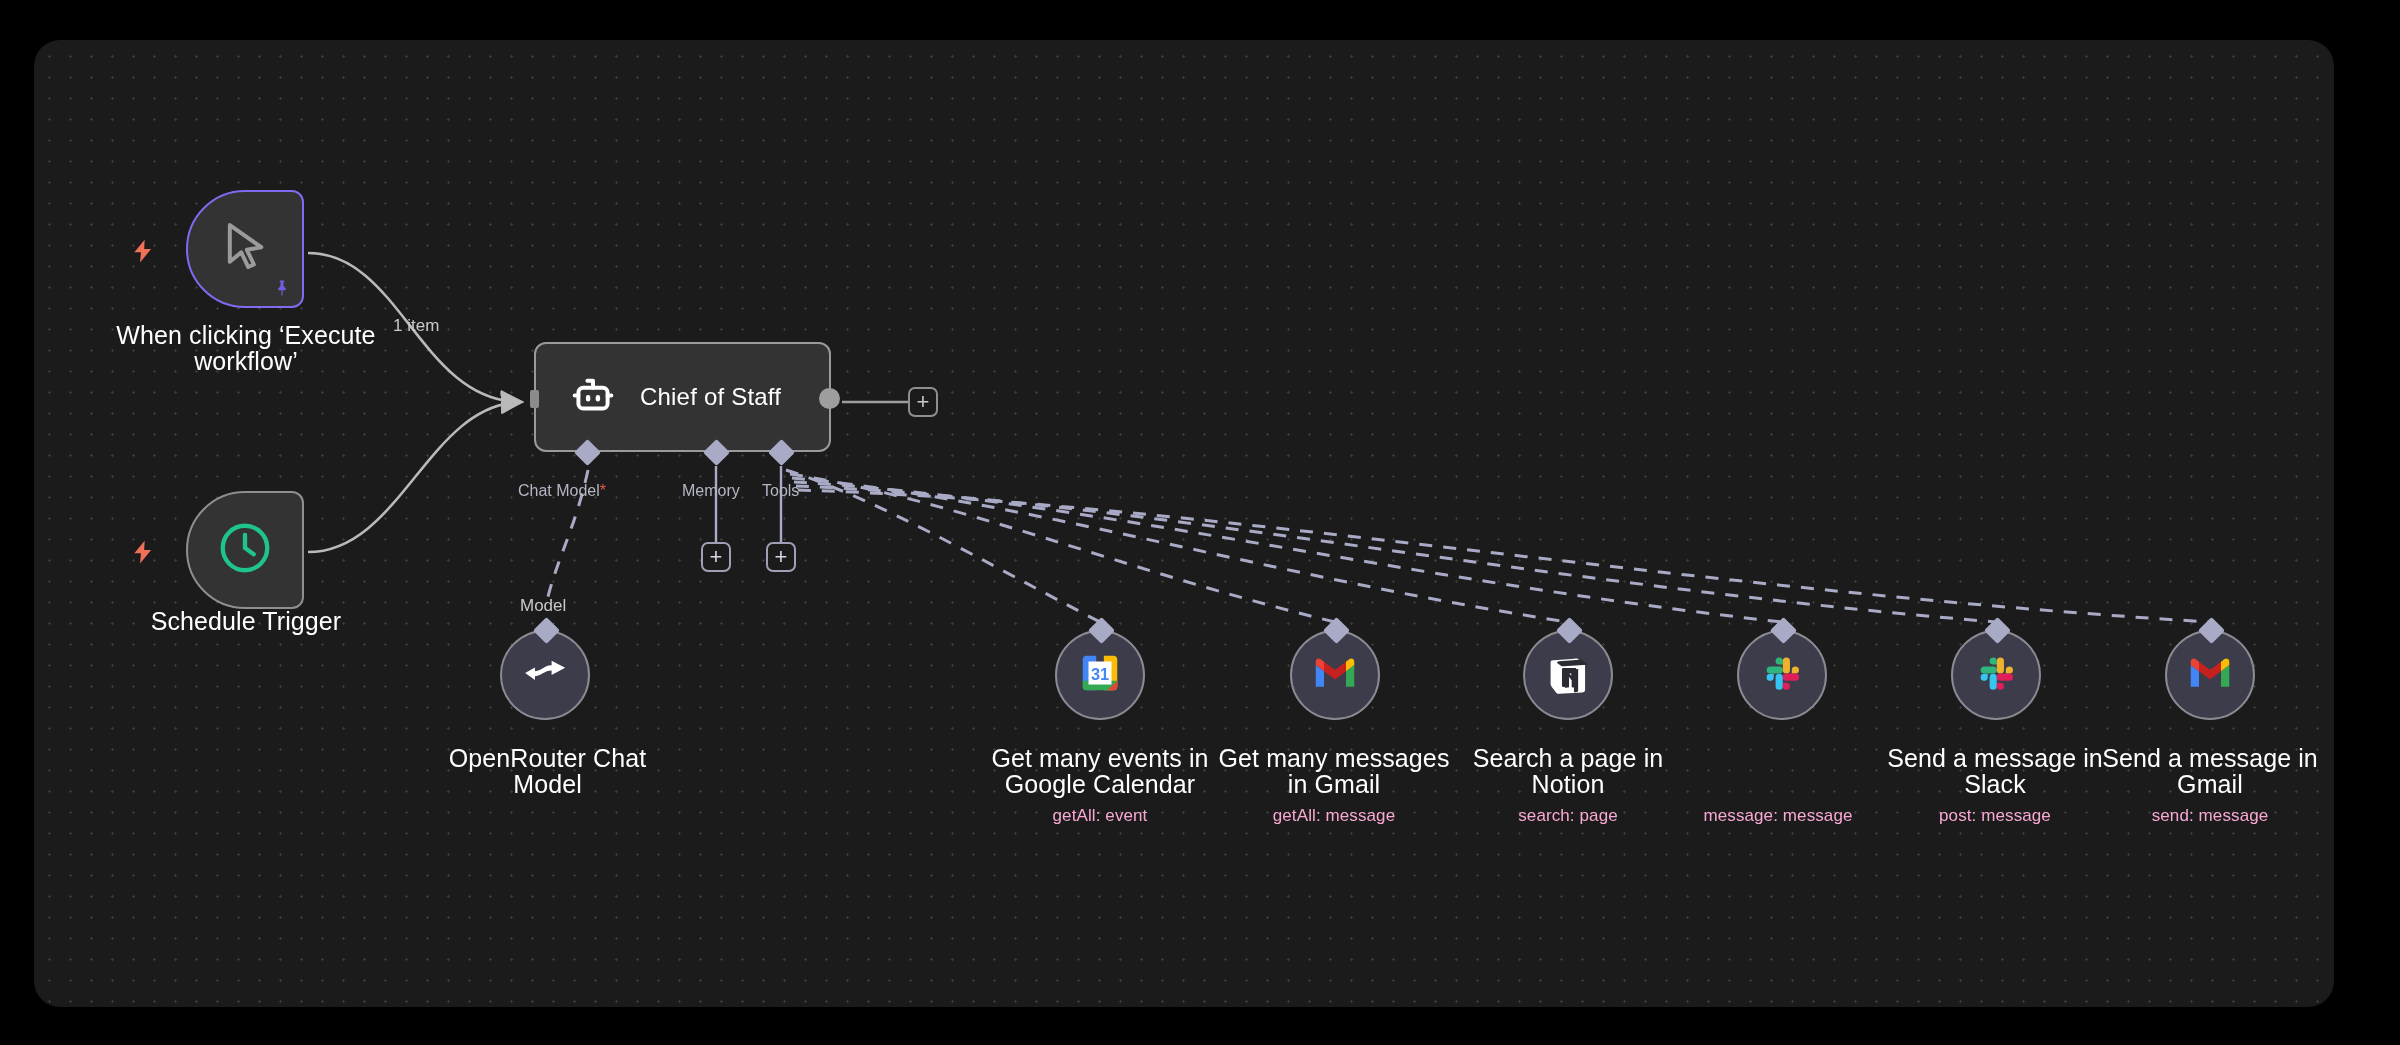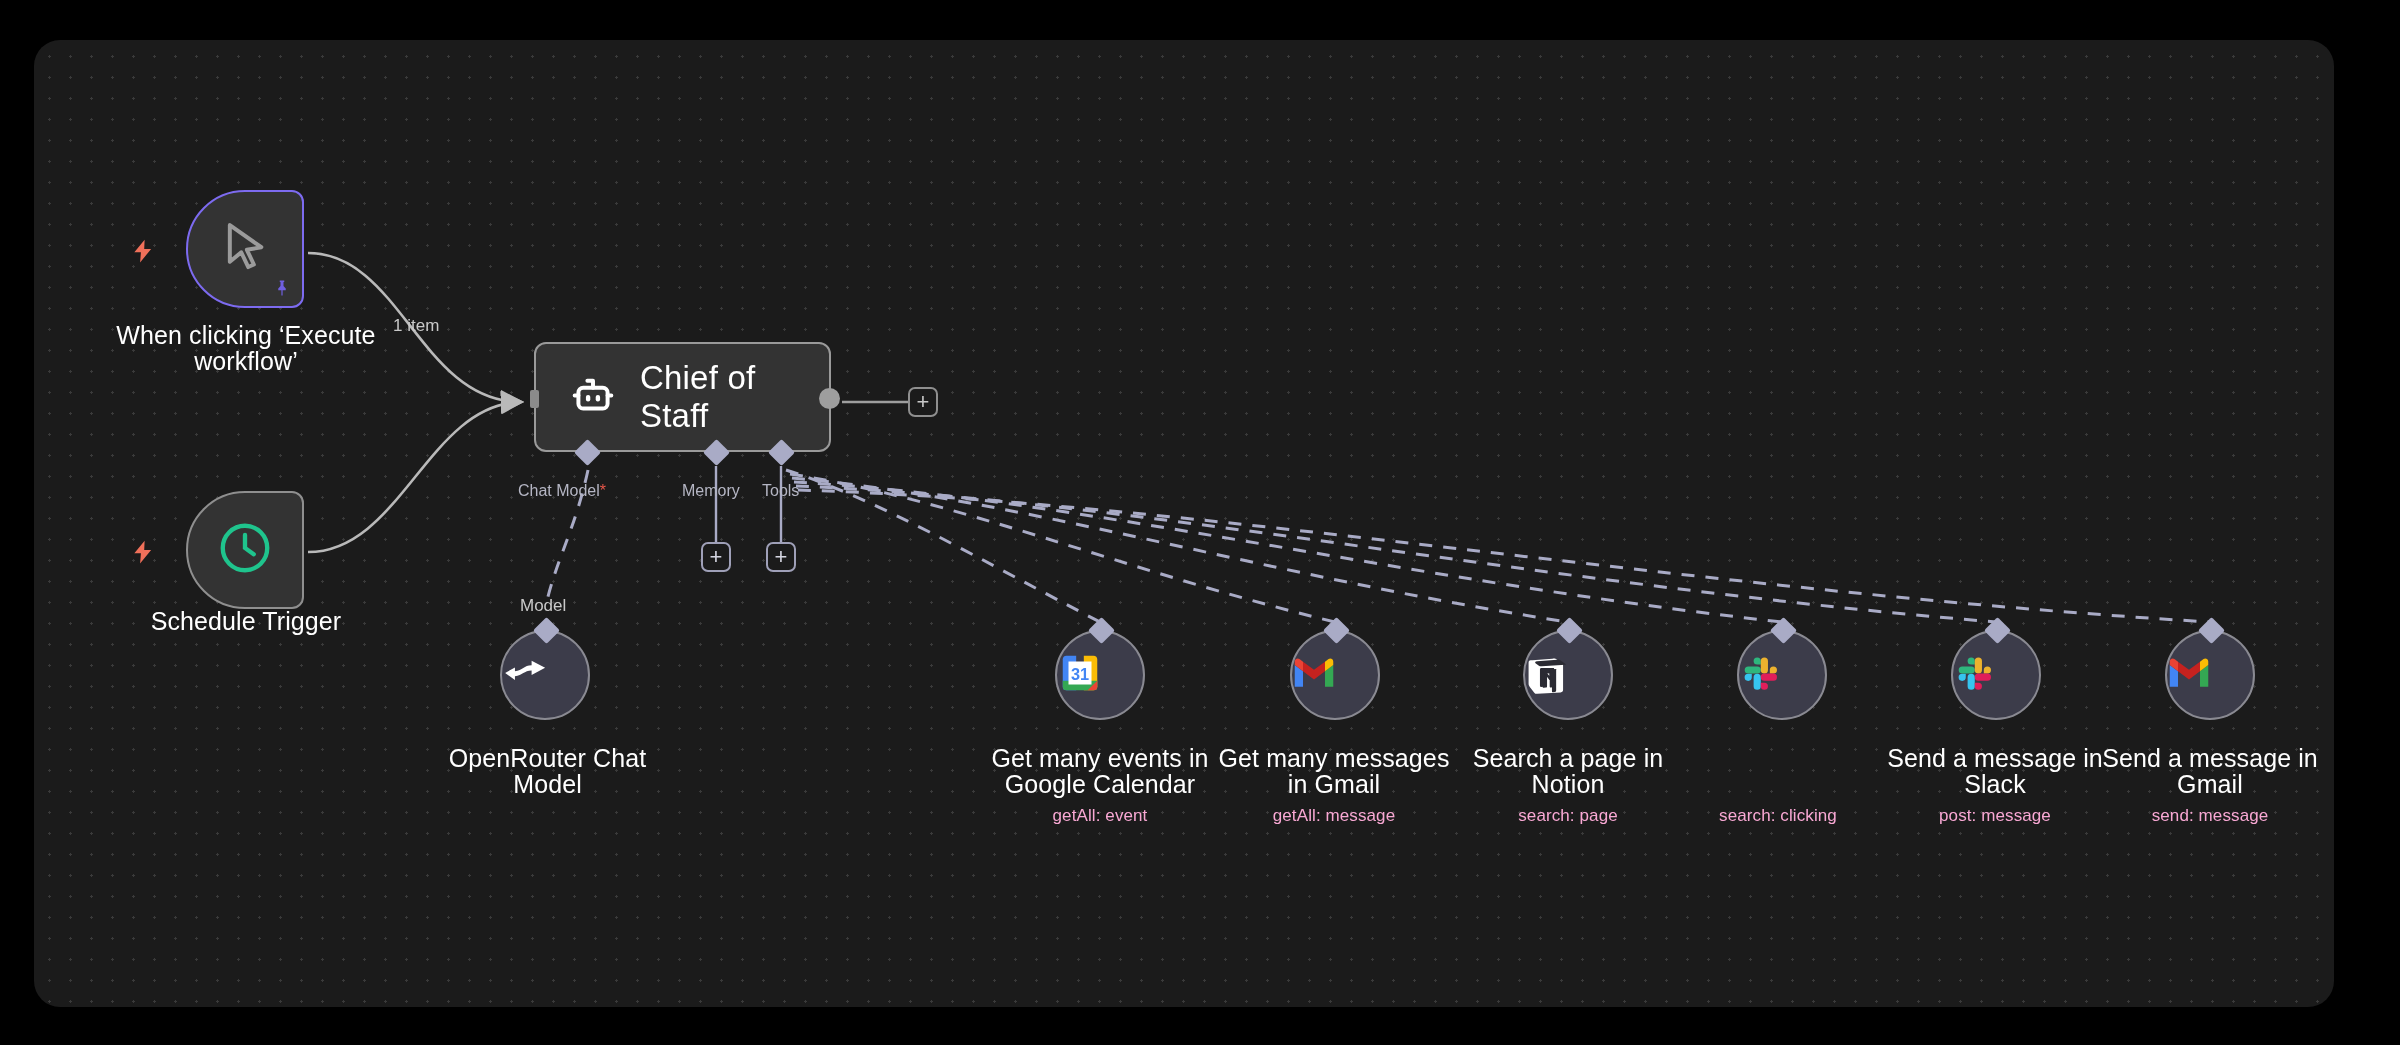--- a/index.html
+++ b/index.html
@@ -68,21 +68,21 @@
     position: absolute;
     left: 534px; top: 342px;
     width: 297px; height: 110px;
     background: #333333;
     border: 2px solid #9a9a9a;
     border-radius: 12px;
     display: flex; align-items: center;
     padding-left: 32px;
     gap: 22px;
   }
-  #agent .title { color: #ffffff; font-size: 33px; letter-spacing: .2px; }
+  #agent .title { color: #ffffff; font-size: 24px; letter-spacing: .2px; }
 
   
   .in-arrow { position: absolute; left: -18px; top: 44px; width: 22px; height: 22px; }
   
   .out-dot {
     position: absolute; width: 21px; height: 21px; border-radius: 50%;
     background: #9e9e9e;
   }
 
   
@@ -116,21 +116,21 @@
   }
   .plus.grey { border-color: #8f8f8f; color: #c9c9c9; }
 
   
   .circ-node {
     position: absolute;
     width: 90px; height: 90px;
     border-radius: 50%;
     background: #3c3c4a;
     border: 2px solid #8a8a92;
-    display: flex; align-items: center; justify-content: flex-start;
+    display: flex; align-items: center; justify-content: center;
   }
   .circ-node .diamond { top: -11px; left: 35px; }
 
   
   .edge-label {
     position: absolute;
     color: #c9c9c9;
     font-size: 17px;
     white-space: nowrap;
   }
@@ -299,21 +299,21 @@
     <span class="diamond"></span>
     <span>
       <svg width="42" height="42" viewBox="0 0 48 48">
         <path fill="#36c5f0" d="M14.6 28.9a4.1 4.1 0 1 1-4.1-4.1h4.1zM16.7 28.9a4.1 4.1 0 0 1 8.2 0v10.2a4.1 4.1 0 0 1-8.2 0z"></path>
         <path fill="#2eb67d" d="M20.8 14.4a4.1 4.1 0 1 1 4.1-4.1v4.1zM20.8 16.5a4.1 4.1 0 0 1 0 8.2H10.6a4.1 4.1 0 0 1 0-8.2z"></path>
         <path fill="#ecb22e" d="M35.2 20.6a4.1 4.1 0 1 1 4.1 4.1h-4.1zM33.1 20.6a4.1 4.1 0 0 1-8.2 0V10.4a4.1 4.1 0 0 1 8.2 0z"></path>
         <path fill="#e01e5a" d="M29 35a4.1 4.1 0 1 1-4.1 4.1V35zM29 32.9a4.1 4.1 0 0 1 0-8.2h10.3a4.1 4.1 0 0 1 0 8.2z"></path>
       </svg>
     </span>
   </div>
-  <div class="node-sub" style="left:1660px; top:805px; width:236px;">search: clicking</div>
+  <div class="node-sub" style="left:1660px; top:805px; width:236px;">message: message</div>
 
   <div class="circ-node" style="left:1951px; top:630px;">
     <span class="diamond"></span>
     <span>
       <svg width="42" height="42" viewBox="0 0 48 48">
         <path fill="#36c5f0" d="M14.6 28.9a4.1 4.1 0 1 1-4.1-4.1h4.1zM16.7 28.9a4.1 4.1 0 0 1 8.2 0v10.2a4.1 4.1 0 0 1-8.2 0z"></path>
         <path fill="#2eb67d" d="M20.8 14.4a4.1 4.1 0 1 1 4.1-4.1v4.1zM20.8 16.5a4.1 4.1 0 0 1 0 8.2H10.6a4.1 4.1 0 0 1 0-8.2z"></path>
         <path fill="#ecb22e" d="M35.2 20.6a4.1 4.1 0 1 1 4.1 4.1h-4.1zM33.1 20.6a4.1 4.1 0 0 1-8.2 0V10.4a4.1 4.1 0 0 1 8.2 0z"></path>
         <path fill="#e01e5a" d="M29 35a4.1 4.1 0 1 1-4.1 4.1V35zM29 32.9a4.1 4.1 0 0 1 0-8.2h10.3a4.1 4.1 0 0 1 0 8.2z"></path>
       </svg>

